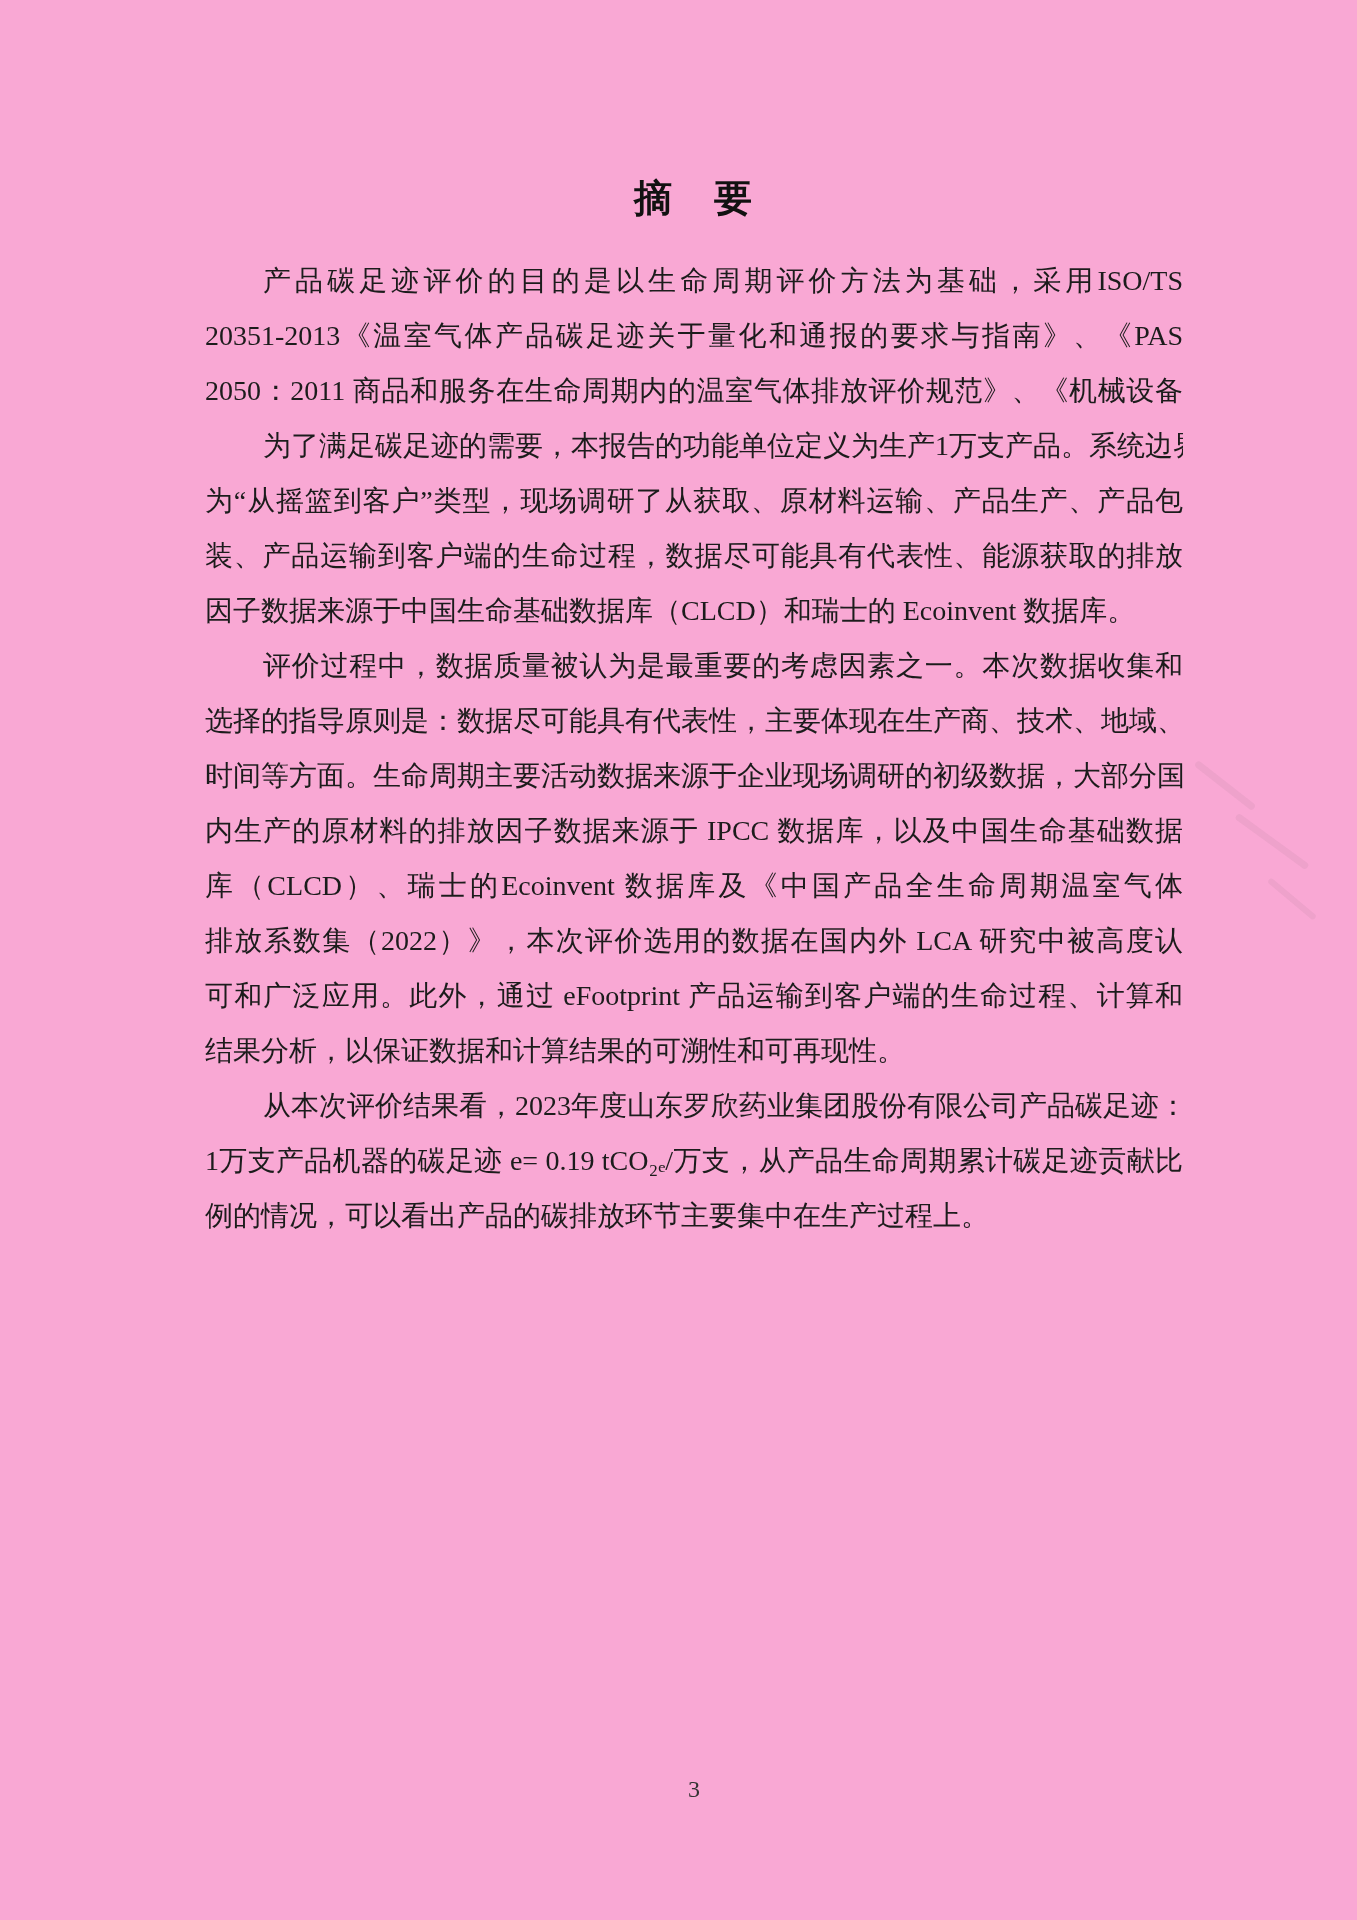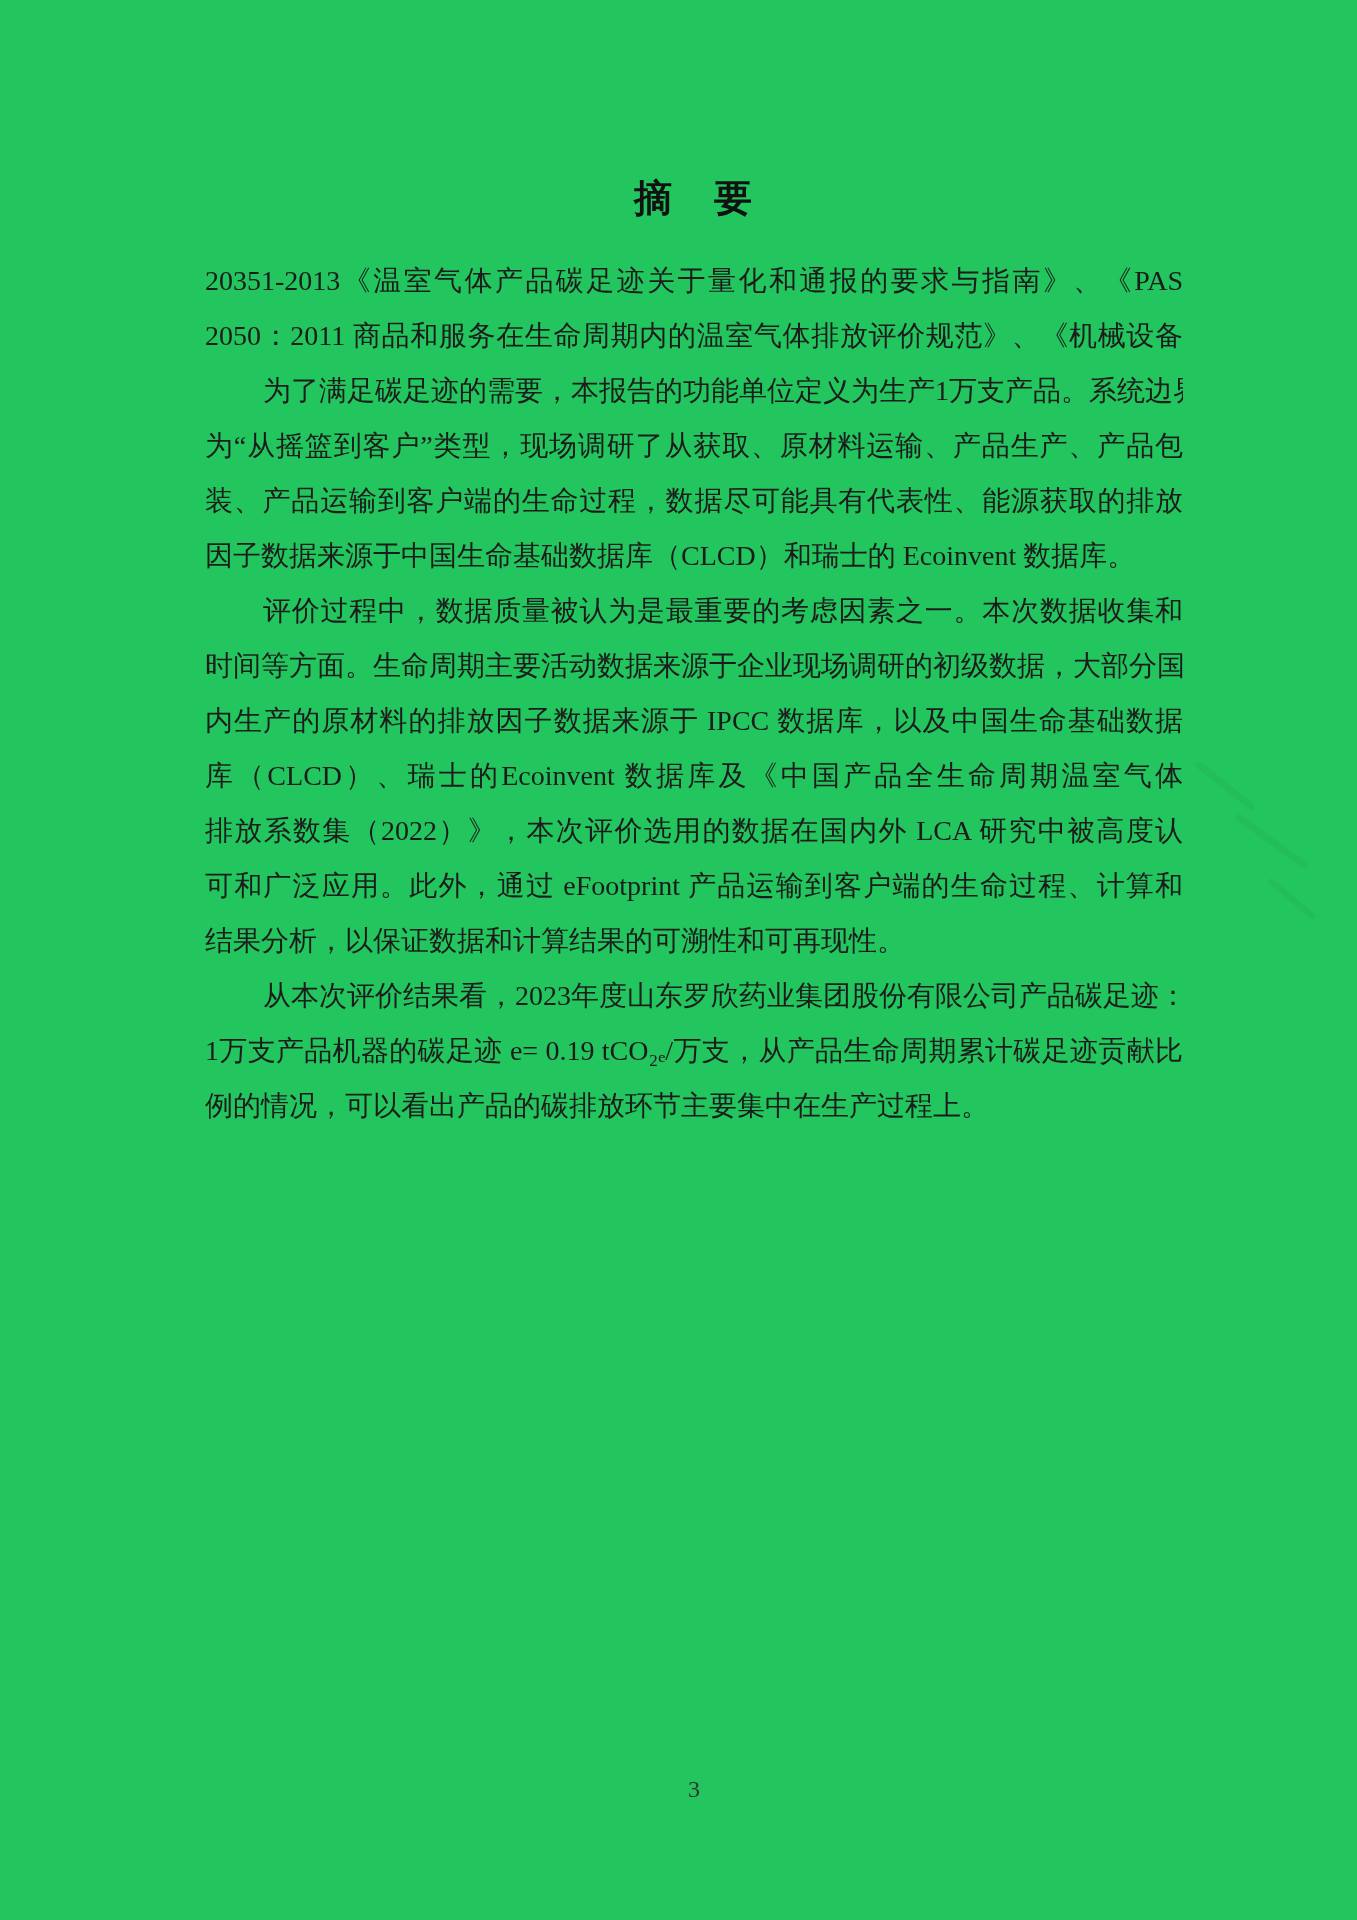--- a/index.html
+++ b/index.html
@@ -5,21 +5,21 @@
   html, body {
     margin: 0;
     padding: 0;
     background: #9e9e9e;
   }
   .page {
     position: relative;
     width: 1357px;
     height: 1920px;
     margin: 0 auto;
-    background: #22c55e;
+    background: #f9a8d4;
     overflow: hidden;
     font-family: "Liberation Serif", serif;
     color: #1c1c1c;
   }
   .content {
     position: absolute;
     left: 205px;
     top: 176px;
     width: 978px;
   }
@@ -74,27 +74,29 @@
 </head>
 <body>
 
 <div class="page">
 
   <div class="content">
 
     <h1 class="doc-title">摘　要</h1>
 
     <div class="body-lines">
+      <div class="line indent">产品碳足迹评价的目的是以生命周期评价方法为基础，采用ISO/TS</div>
       <div class="line">20351-2013《温室气体产品碳足迹关于量化和通报的要求与指南》、《PAS</div>
       <div class="line">2050：2011 商品和服务在生命周期内的温室气体排放评价规范》、《机械设备</div>
       <div class="line indent">为了满足碳足迹的需要，本报告的功能单位定义为生产1万支产品。系统边界</div>
       <div class="line">为“从摇篮到客户”类型，现场调研了从获取、原材料运输、产品生产、产品包</div>
       <div class="line">装、产品运输到客户端的生命过程，数据尽可能具有代表性、能源获取的排放</div>
       <div class="line last">因子数据来源于中国生命基础数据库（CLCD）和瑞士的 Ecoinvent 数据库。</div>
       <div class="line indent">评价过程中，数据质量被认为是最重要的考虑因素之一。本次数据收集和</div>
+      <div class="line">选择的指导原则是：数据尽可能具有代表性，主要体现在生产商、技术、地域、</div>
       <div class="line">时间等方面。生命周期主要活动数据来源于企业现场调研的初级数据，大部分国</div>
       <div class="line">内生产的原材料的排放因子数据来源于 IPCC 数据库，以及中国生命基础数据</div>
       <div class="line">库（CLCD）、瑞士的Ecoinvent 数据库及《中国产品全生命周期温室气体</div>
       <div class="line">排放系数集（2022）》，本次评价选用的数据在国内外 LCA 研究中被高度认</div>
       <div class="line">可和广泛应用。此外，通过 eFootprint 产品运输到客户端的生命过程、计算和</div>
       <div class="line last">结果分析，以保证数据和计算结果的可溯性和可再现性。</div>
       <div class="line indent">从本次评价结果看，2023年度山东罗欣药业集团股份有限公司产品碳足迹：</div>
       <div class="line">1万支产品机器的碳足迹 e= 0.19 tCO₂ₑ/万支，从产品生命周期累计碳足迹贡献比</div>
       <div class="line last">例的情况，可以看出产品的碳排放环节主要集中在生产过程上。</div>
     </div>

